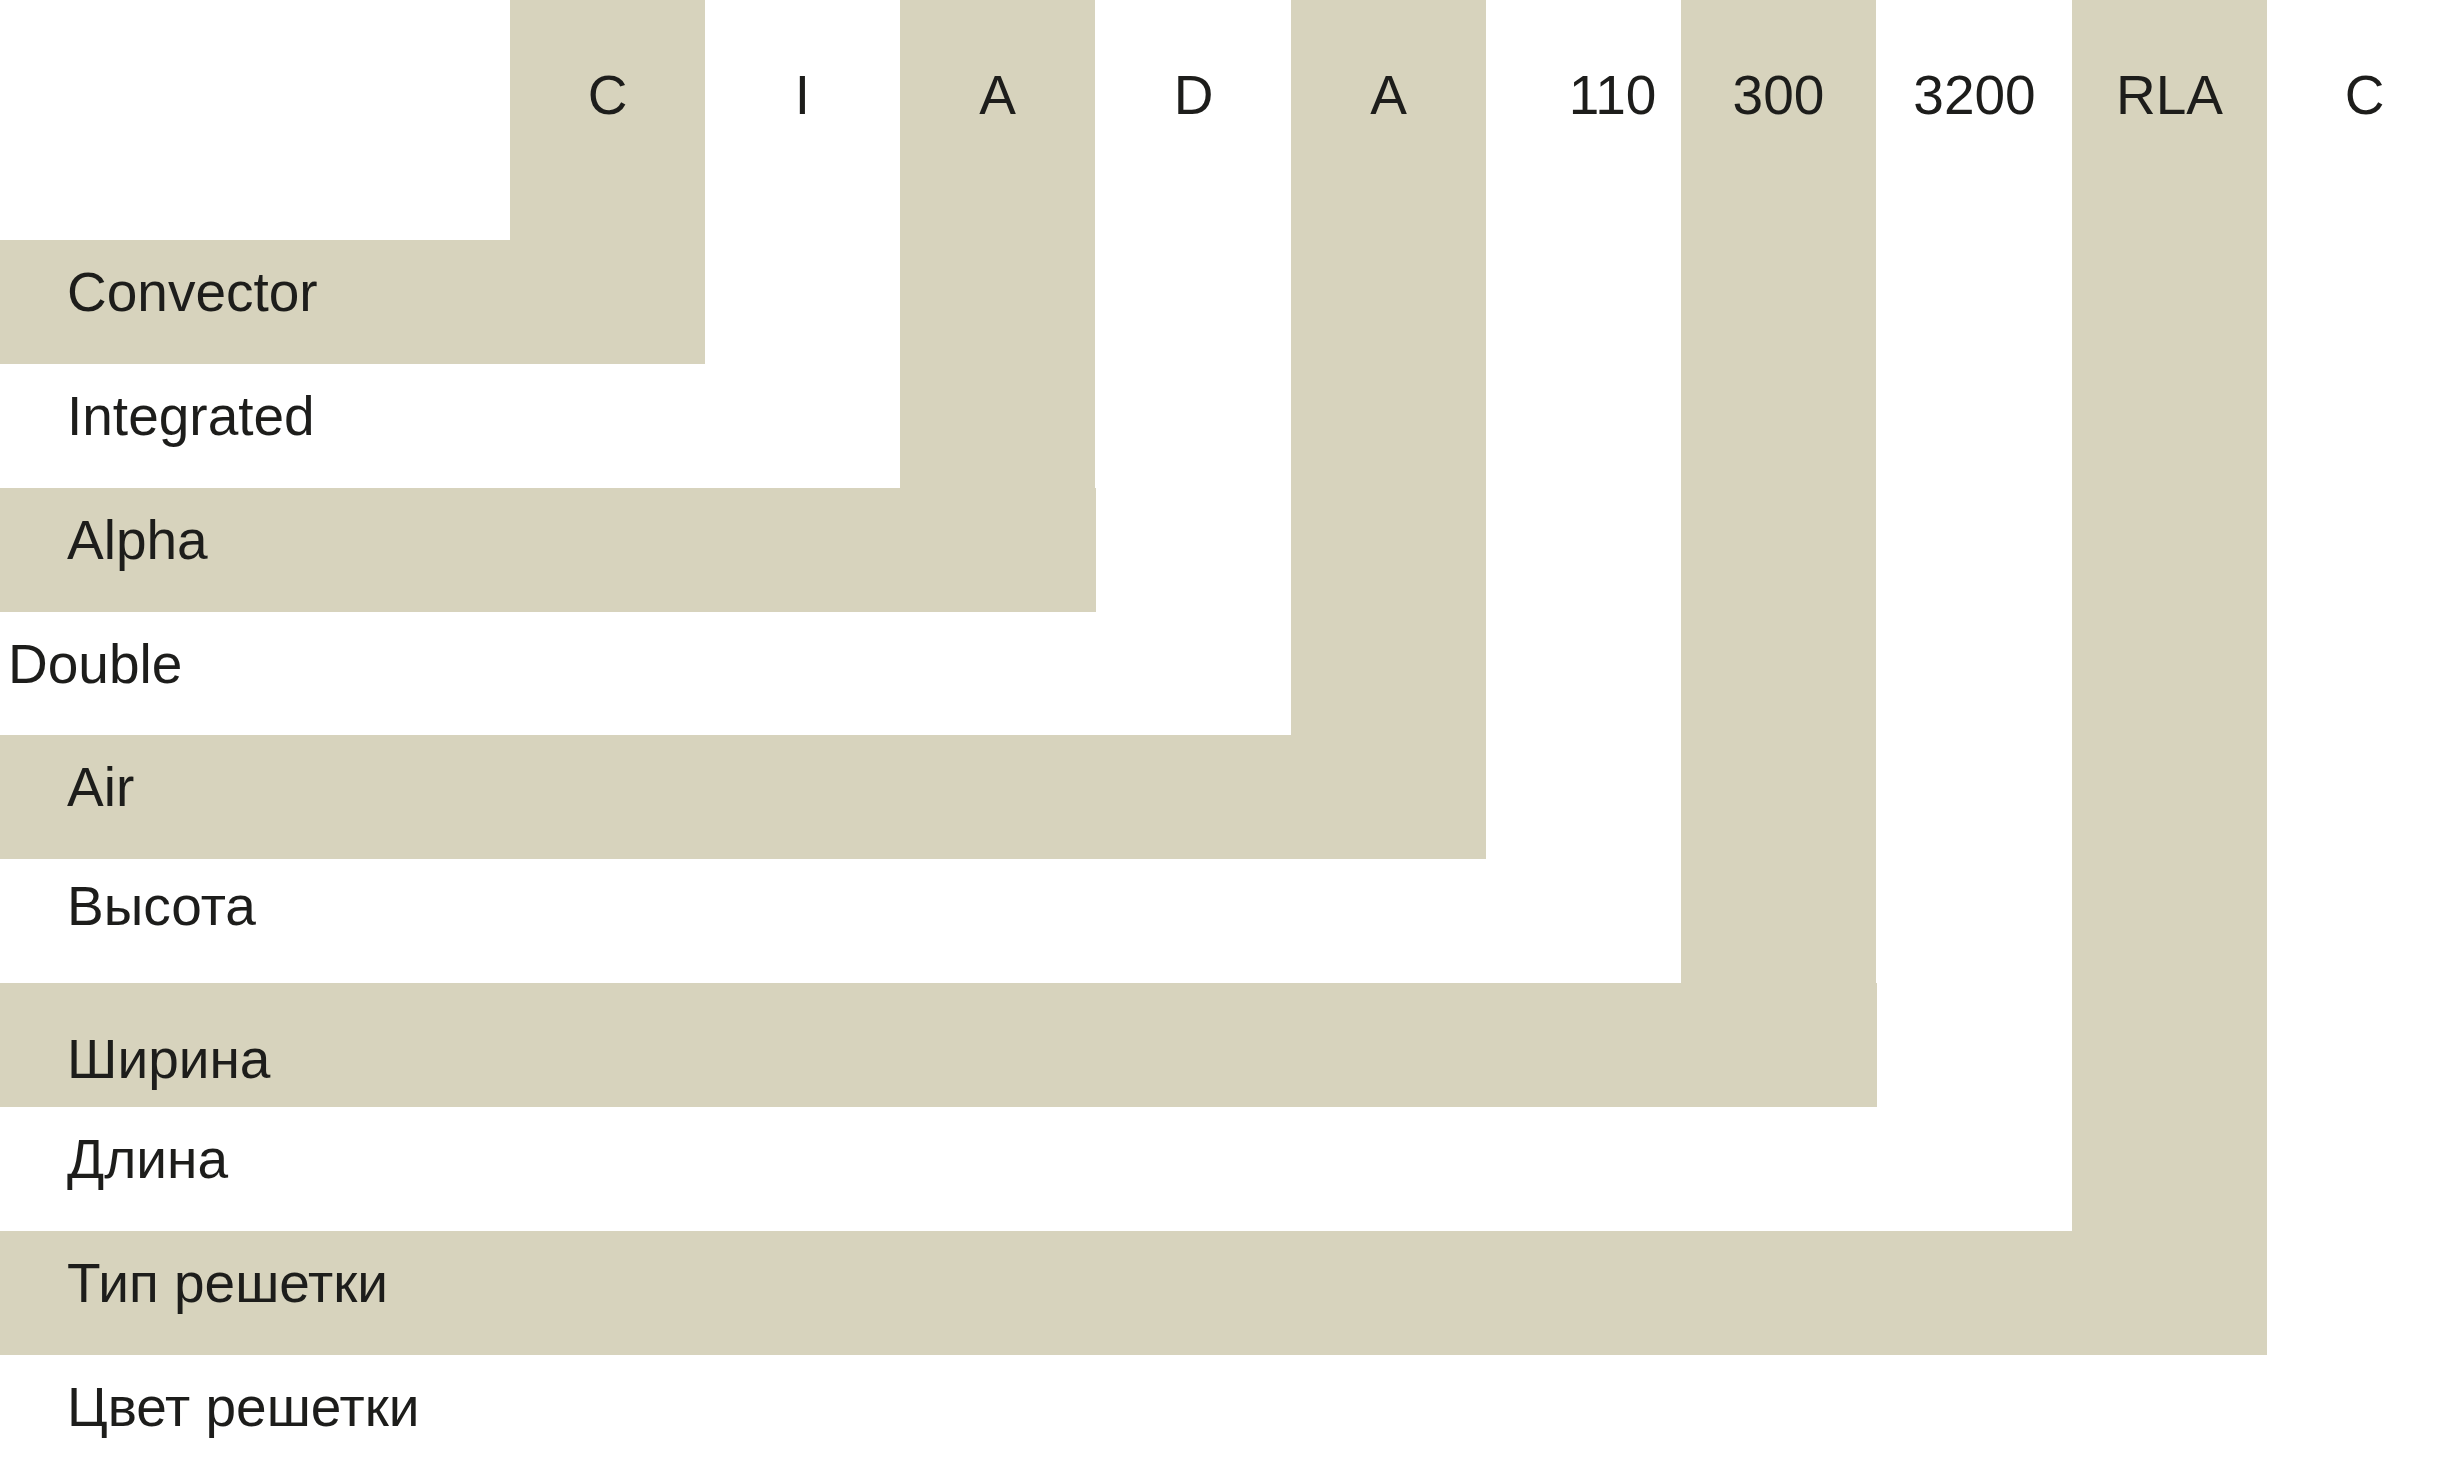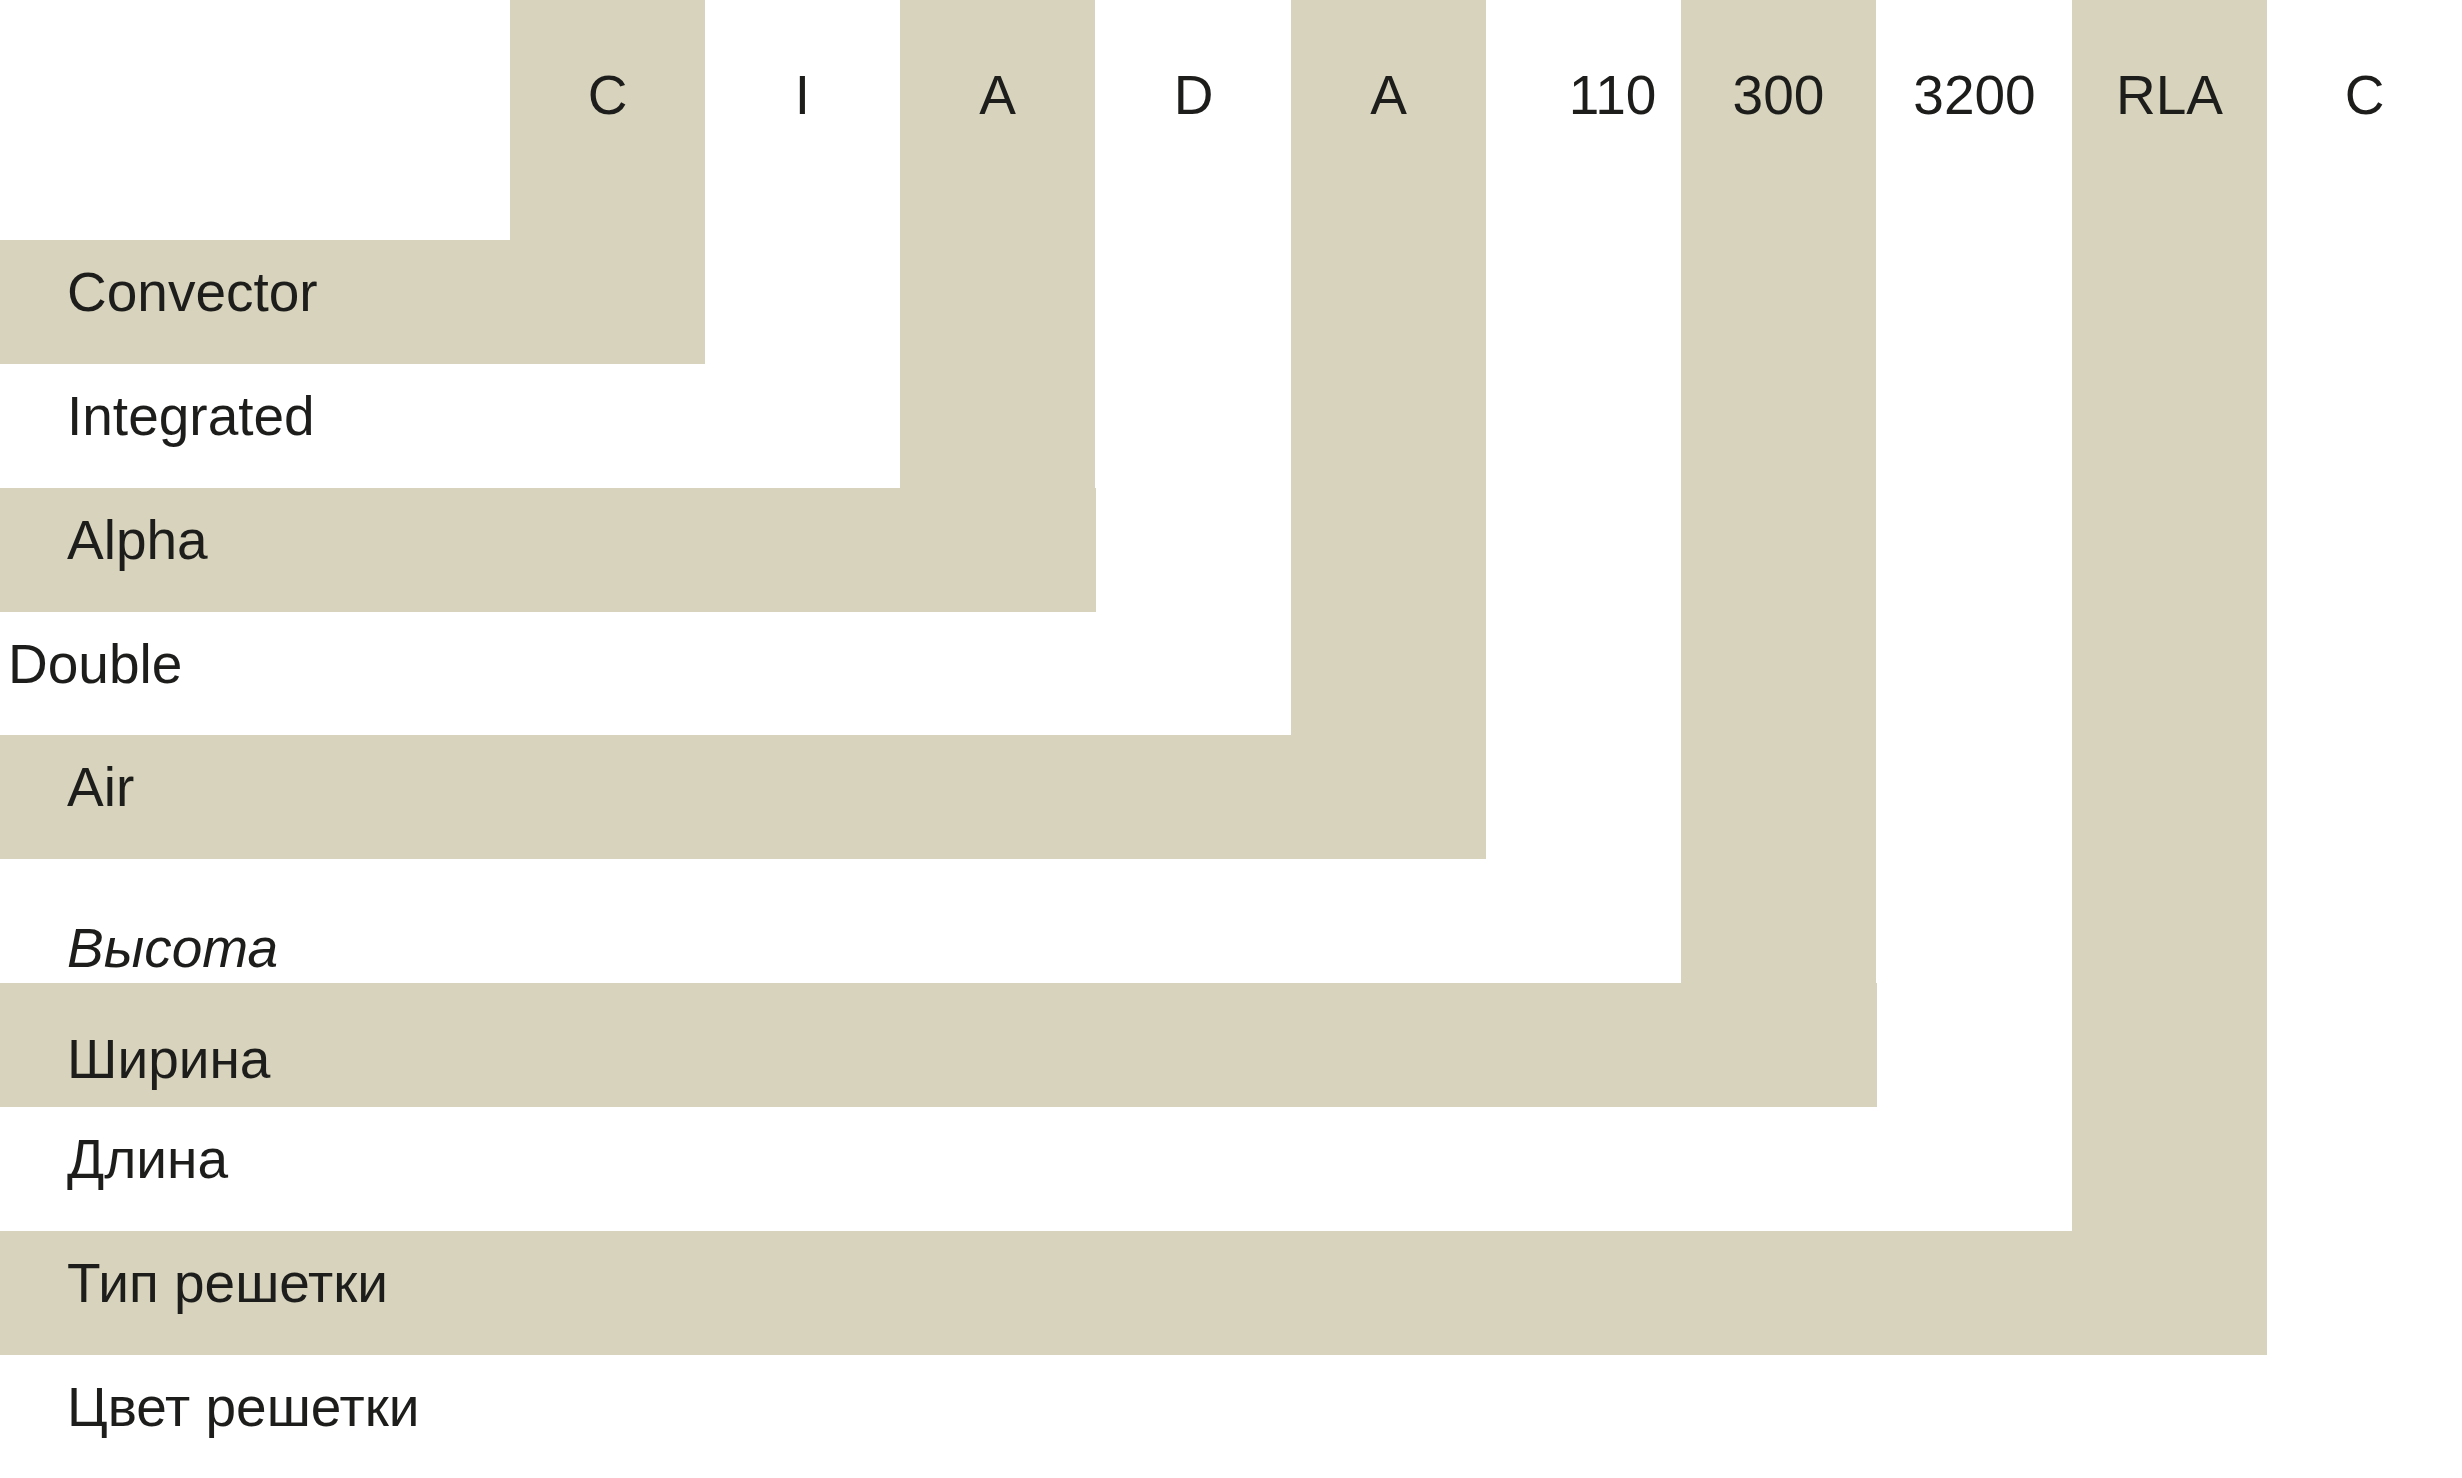--- a/index.html
+++ b/index.html
@@ -83,21 +83,21 @@
     align-items: center;
     font-size: 55px;
     color: var(--text, #1d1d1b);
     white-space: nowrap;
   }
   .lb1  { top: 240px; }
   .lb2  { top: 364px; }
   .lb3  { top: 488px; }
   .lb4  { top: 612px; padding-left: 8px; }
   .lb5  { top: 735px; }
-  .lb6  { top: 896px; font-style: italic; }
+  .lb6  { top: 854px; }
   .lb7  { top: 983px; margin-top: 24px; }
   .lb8  { top: 1107px; }
   .lb9  { top: 1231px; }
   .lb10 { top: 1355px; }
 </style>
 </head>
 <body>
 
 <div class="stage">
 

